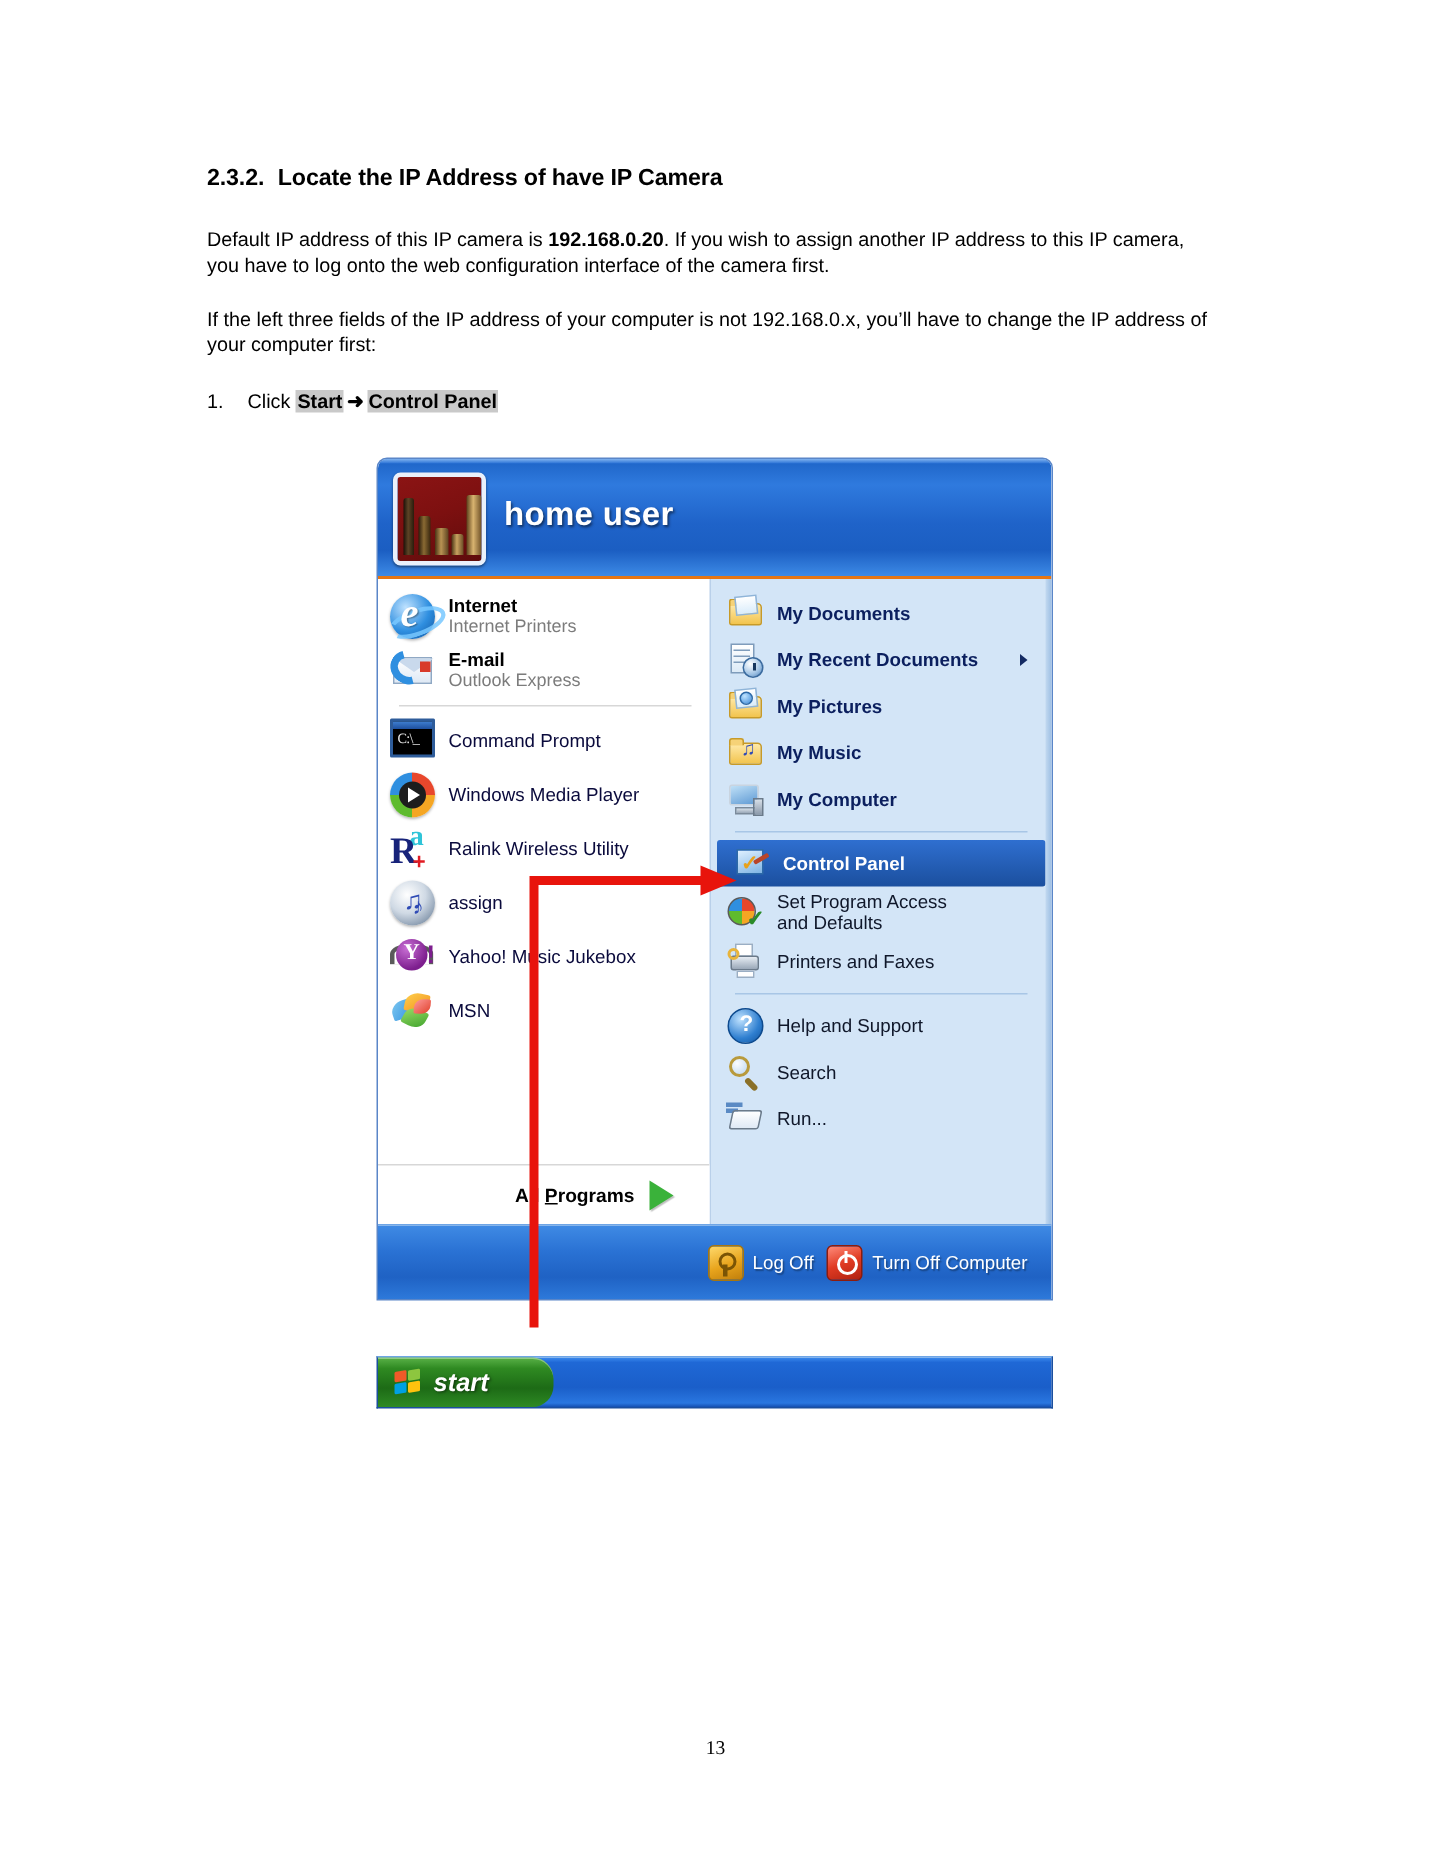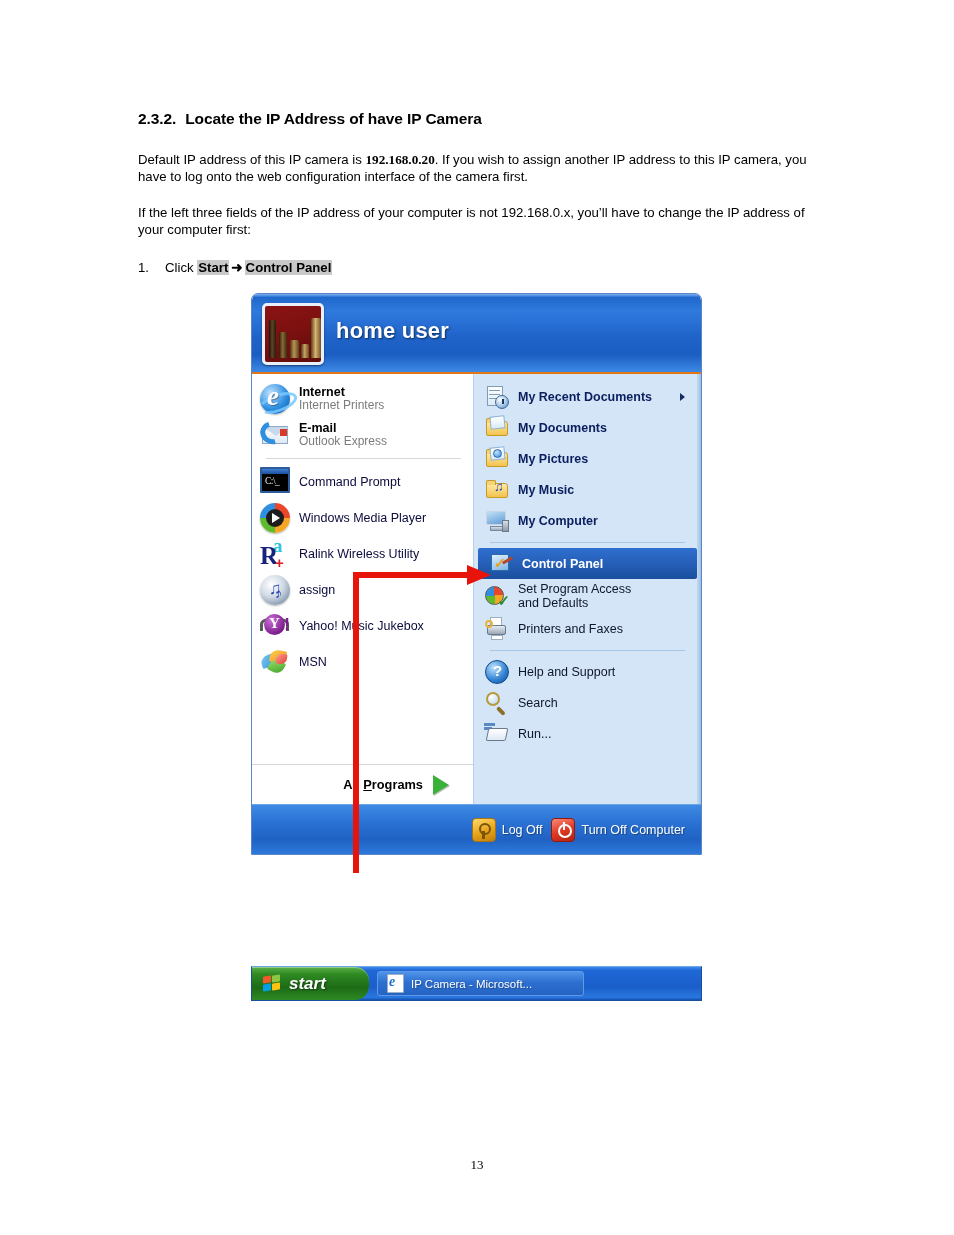--- a/index.html
+++ b/index.html
@@ -16,36 +16,36 @@
   .heading {
     position:absolute; left:138px; top:110px;
     font-size:15.5px; font-weight:bold; letter-spacing:-0.1px;
     white-space:nowrap;
   }
   .heading .num { margin-right:9px; }
 
   .para { position:absolute; left:138px; width:672px; font-size:13.2px; line-height:16.5px; }
   .para.p1 { top:152px; }
   .para.p2 { top:205px; }
-  .para b { font-weight:bold;font-family:Liberation Serif, serif; }
+  .para b { font-weight:bold; }
 
   .step { position:absolute; left:138px; top:259px; font-size:13.2px; line-height:17px; white-space:nowrap; }
   .step .idx { display:inline-block; width:27px; }
   .hl { background:#c9c9c9; font-weight:bold; padding:0 1px; }
   .arrowglyph { font-weight:bold; font-size:13.5px; padding:0 2px; }
 
   .pagenum {
     position:absolute; left:0; top:1157px; width:954px;
     text-align:center; font-family:"Liberation Serif", serif; font-size:13px;
   }
 
   
   .screenshot {
-    position:absolute; left:251px; top:293px;
-    width:451px; height:708px;
+    position:absolute; left:251px; top:305px;
+    width:451px; height:634px;
   }
 
   .smenu {
     position:absolute; left:0; top:0; width:451px; height:562px;
     border:1px solid #5a86c8;
     border-radius:7px 7px 0 0;
     background:#ffffff;
     overflow:hidden;
   }
 
@@ -465,41 +465,41 @@
         <div class="allprog">
           <div class="txt"><span>All </span><span class="u">P</span><span>rograms</span></div>
           <div class="grn"></div>
         </div>
       </div>
 
       <div class="col-right">
 
         <div class="item">
           <div class="ic sm">
+            <div class="folder">
+                <div class="bk"></div>
+                <div class="tab"></div>
+                <div class="pg"></div>
+              </div>
+          </div>
+          <div class="lbl-main">My Documents</div>
+        </div>
+
+        <div class="item">
+          <div class="ic sm">
             <div class="recdoc-ic">
                 <div class="pg"></div>
                 <div class="ln" style="top:5px"></div>
                 <div class="ln" style="top:9px"></div>
                 <div class="ln" style="top:13px"></div>
                 <div class="clk"></div>
               </div>
           </div>
           <div class="lbl-main">My Recent Documents</div>
           <div class="submenu-arrow"></div>
-        </div>
-
-        <div class="item">
-          <div class="ic sm">
-            <div class="folder">
-                <div class="bk"></div>
-                <div class="tab"></div>
-                <div class="pg"></div>
-              </div>
-          </div>
-          <div class="lbl-main">My Documents</div>
         </div>
 
         <div class="item">
           <div class="ic sm">
             <div class="folder">
                 <div class="bk"></div>
                 <div class="tab"></div>
                 <div class="pg"></div>
                 <div class="pic"></div>
               </div>
@@ -612,24 +612,20 @@
   <div class="taskbar">
     <div class="startbtn">
       <div class="flag">
         <span class="f1"></span>
           <span class="f2"></span>
           <span class="f3"></span>
           <span class="f4"></span>
       </div>
       <div class="txt">start</div>
     </div>
-    <div class="taskitem">
-      <div class="ie-doc"></div>
-      <div class="txt">IP Camera - Microsoft...</div>
-    </div>
   </div>
 
   <svg class="annot" viewBox="0 0 451 597" width="451" height="597">
     <path d="M105,580 L105,282 L218,282" stroke="#e8140c" stroke-width="6" fill="none"></path>
     <polygon points="216,272 240,282 216,292" fill="#e8140c"></polygon>
   </svg>
 
 </div>
 
 </body></html>

